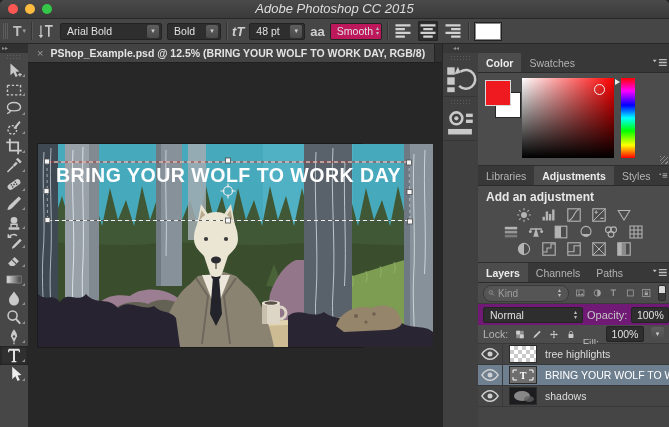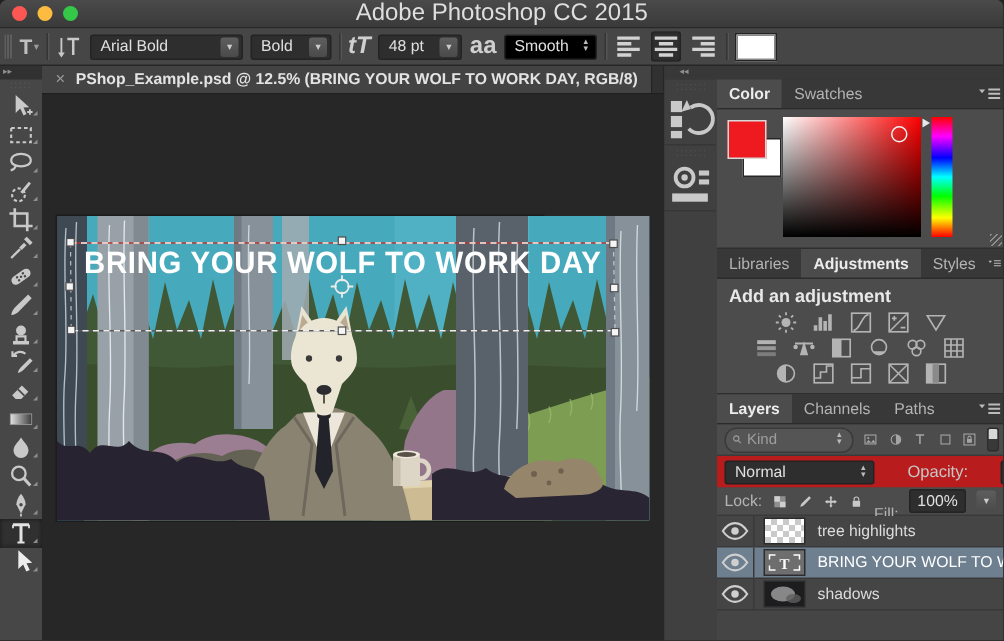--- a/index.html
+++ b/index.html
@@ -1,38 +1,38 @@
 <!DOCTYPE html>
 <html><head>
 <meta charset="utf-8">
 <style>
   html,body{margin:0;padding:0;background:#222;}
   #app{position:relative;width:669px;height:427px;overflow:hidden;background:#474747;
        font-family:"Liberation Sans",sans-serif;font-size:11px;color:#d8d8d8;
        border-radius:5px 5px 0 0;}
   .titlebar{position:absolute;left:0;top:0;right:0;height:18px;
     background:linear-gradient(#4a4a4a,#3a3a3a);border-bottom:1px solid #282828;
-    text-align:center;line-height:18px;font-size:16px;color:#dedede;}
+    text-align:center;line-height:18px;font-size:13px;color:#dedede;font-style:italic;}
   .lights{position:absolute;left:8px;top:4px;display:flex;gap:7px;}
   .light{width:10px;height:10px;border-radius:50%;}
   
   .optionsbar{position:absolute;left:0;top:19px;right:0;height:24px;background:#464646;
     border-bottom:1px solid #272727;display:flex;align-items:center;gap:5px;padding:0 3px;}
   .grip{width:5px;height:16px;background:repeating-linear-gradient(90deg,#5d5d5d 0 1px,transparent 1px 2px);}
   .sep{width:1px;height:18px;background:#353535;box-shadow:1px 0 0 #555;}
   .obicon{width:18px;height:18px;display:flex;align-items:center;justify-content:center;}
   .obicon svg{width:16px;height:16px;}
   .ttool{display:flex;align-items:center;color:#ddd;}
   .tinycaret{font-size:7px;color:#9a9a9a;margin-left:1px;}
   .field{background:#2e2e2e;border:1px solid #232323;border-radius:2px;height:17px;
     display:flex;align-items:center;padding:0 2px 0 6px;font-size:10.5px;color:#e0e0e0;box-sizing:border-box;}
   .field .dd{width:12px;height:13px;background:linear-gradient(#5e5e5e,#4a4a4a);border-radius:2px;
     margin-left:auto;display:flex;align-items:center;justify-content:center;font-size:7px;color:#ccc;}
   .updown{display:flex;flex-direction:column;font-size:6px;line-height:5px;color:#bbb;margin-left:auto;padding:0 3px;}
-  .glyphic{font-size:16px;color:#cfcfcf;font-weight:bold;letter-spacing:0;}
+  .glyphic{font-size:13px;color:#cfcfcf;font-weight:bold;letter-spacing:0;}
   .alignbtn{width:20px;height:20px;display:flex;align-items:center;justify-content:center;border-radius:2px;}
   .alignbtn svg{width:15px;height:15px;}
   .alignbtn.active{background:#2f2f2f;box-shadow:inset 0 0 2px #111;}
   .swatch{width:26px;height:17px;border:1px solid #222;box-shadow:inset 0 0 0 1px #888;}
   .wsfield{width:118px;margin-left:auto;color:#8f8f8f;background:#3c3c3c;}
   
   .toolcol{position:absolute;left:0;top:44px;bottom:0;width:28px;background:#474747;border-right:1px solid #262626;}
   .toolhead{height:9px;background:#313131;color:#8f8f8f;font-size:6px;line-height:9px;padding-left:2px;}
   .toolgrip{height:6px;background:radial-gradient(circle at 50% 50%,#5f5f5f 18%,transparent 22%) 0 0/3px 3px;margin:1px 6px;}
   .tool{position:relative;width:28px;height:19px;display:flex;align-items:center;justify-content:center;}
@@ -80,21 +80,21 @@
   .adjicon svg{width:16px;height:16px;}
   
   .kindrow{height:20px;display:flex;align-items:center;gap:6px;padding:0 5px;background:#4c4c4c;border-bottom:1px solid #3a3a3a;flex:none;}
   .kindfield{width:76px;height:15px;background:#555;border:1px solid #3a3a3a;border-radius:8px;
     display:flex;align-items:center;padding:0 4px;color:#9e9e9e;font-size:10px;flex:none;}
   .kindfield svg{width:10px;height:10px;margin-right:3px;}
   .ficon{width:14px;height:14px;opacity:.85;}
   .ficon svg{width:14px;height:14px;}
   .ftoggle{margin-left:auto;width:8px;height:14px;border-radius:2px;margin-right:-2px;
     background:linear-gradient(#d8d8d8 0 50%,#393939 50% 100%);border:1px solid #2c2c2c;}
-  .blendrow{height:21px;display:flex;align-items:center;gap:22px;padding:0 5px;background:#b91c1c;flex:none;}
+  .blendrow{height:21px;display:flex;align-items:center;gap:4px;padding:0 5px;background:#701a75;flex:none;}
   .blendfield{width:100px;flex:none;height:16px;}
   .smallfield{width:38px;flex:none;height:16px;justify-content:center;padding:0 4px;}
   .ddbtn{width:13px;height:14px;background:linear-gradient(#5e5e5e,#4a4a4a);border-radius:2px;
     display:flex;align-items:center;justify-content:center;font-size:7px;color:#ccc;flex:none;}
   .lockrow{height:18px;display:flex;align-items:center;gap:7px;padding:0 5px;background:#4c4c4c;border-bottom:1px solid #3a3a3a;flex:none;}
   .locklabel{color:#b5b5b5;font-size:10.5px;}
   .lockicon{width:13px;height:13px;}
   .lockicon svg{width:13px;height:13px;}
   .filllabel{margin-left:auto;margin-top:18px;}
   .layerlist{flex:1;background:#454545;overflow:hidden;}
@@ -147,21 +147,21 @@
       <span>Bold</span>
       <span class="dd">▾</span>
     </div>
     <div class="sep"></div>
     <span class="glyphic" style="font-style:italic">tT</span>
     <div class="field" style="width:56px">
       <span>48 pt</span>
       <span class="dd">▾</span>
     </div>
     <span class="glyphic" style="font-weight:bold">aa</span>
-    <div class="field" style="width:62px;background:#000000">
+    <div class="field" style="width:52px;background:#be185d">
       <span>Smooth</span>
       <span class="updown">
           <span>▴</span>
           <span>▾</span>
         </span>
     </div>
     <div class="sep"></div>
     <div class="alignbtn">
         <svg viewBox="0 0 16 16" style="width:100%;height:100%">
           <path d="M2 3.5h12M2 6.5h7.5M2 9.5h12M2 12.5h7.5" stroke="#d2d2d2" stroke-width="1.8"></path>

